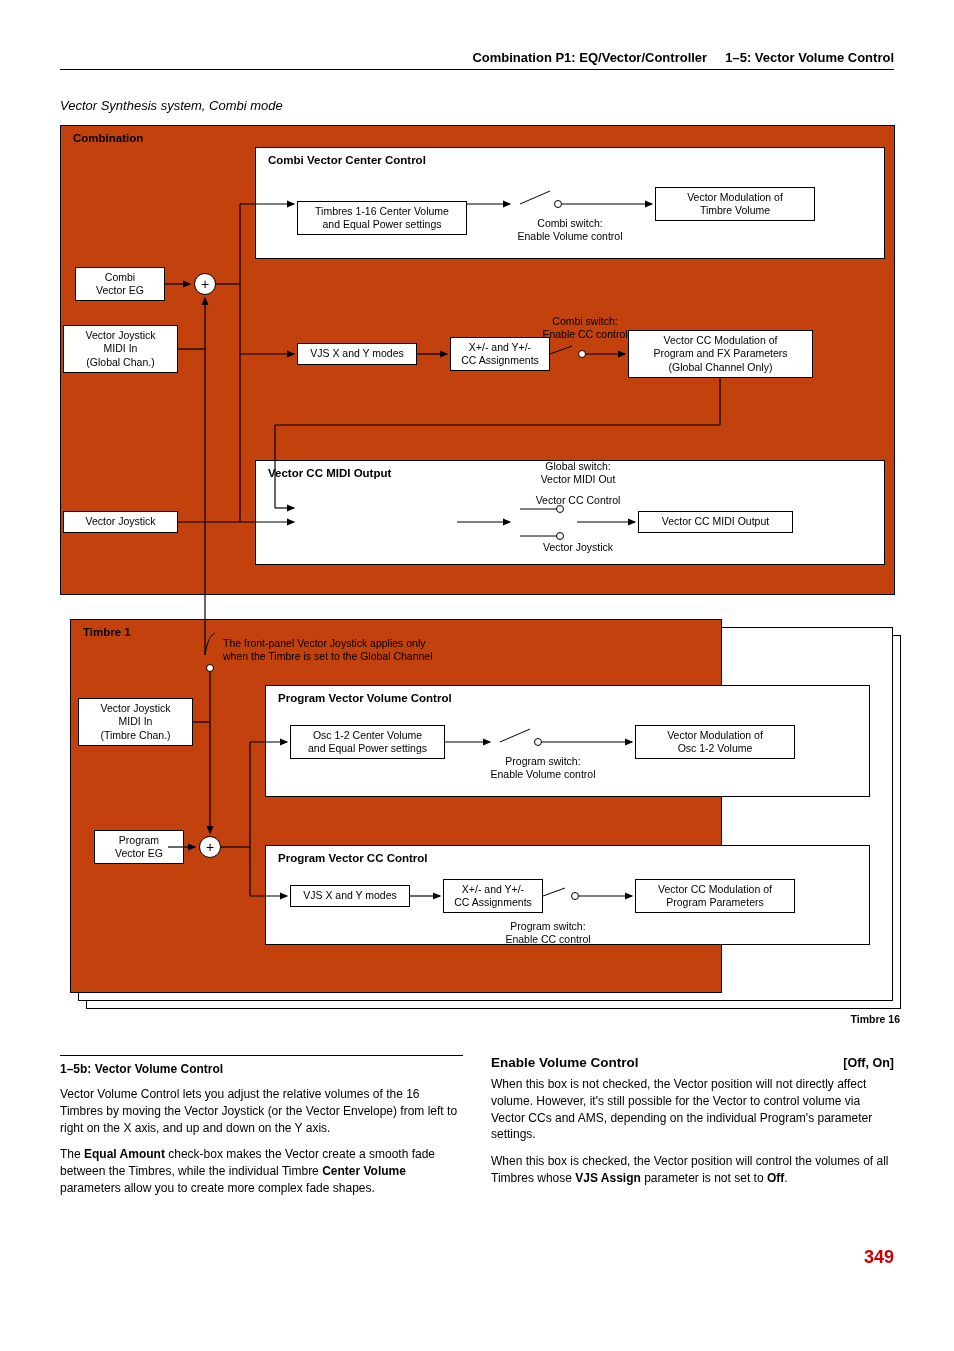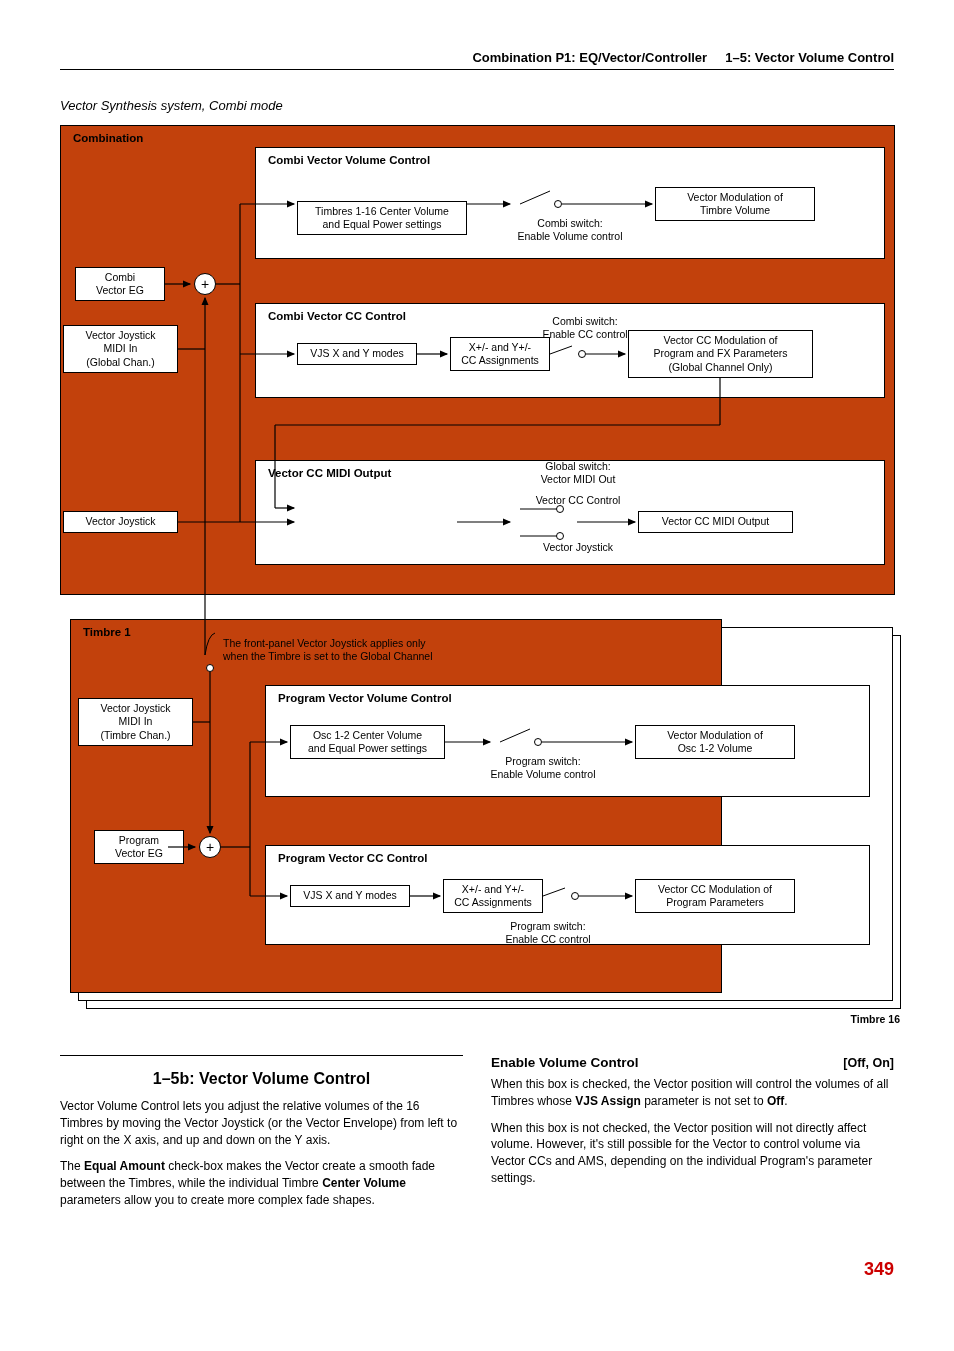--- a/index.html
+++ b/index.html
@@ -66,25 +66,24 @@
     background: #fff;
   }
   svg.arrows { position: absolute; top:0; left:0; pointer-events: none; }
   .switch-line { stroke: #000; stroke-width: 1; fill: none; }
   .sw-dot { fill: #fff; stroke: #000; stroke-width: 1; }
 
   .cols { display: flex; gap: 28px; margin-top: 10px; }
   .col { flex: 1; }
   .section-title {
     border-top: 1.5px solid #000;
-    padding-top: 14px;
+    padding-top: 6px;
     font-weight: bold;
-    font-size: 16px;
+    font-size: 12px;
     margin-bottom: 10px;
-    text-align: center;
   }
   .para-title-row { display:flex; justify-content: space-between; align-items: baseline; margin-bottom: 6px;}
   .para-title { font-weight: bold; font-size: 13.5px; }
   .para-opt { font-weight: bold; font-size: 12.5px; }
   p.body { font-size: 12px; line-height: 1.4; margin-bottom: 10px; }
   .pagenum { text-align: right; font-weight: bold; font-size: 18px; color: #c00; margin-top: 40px; }
 </style>
 </head>
 <body>
 
@@ -96,32 +95,29 @@
 
 <div class="caption">Vector Synthesis system, Combi mode</div>
 
 <div class="diagram">
 
   <div class="dgroup gray" style="left:0; top:0; width:835px; height:470px;">
     <div class="dgroup-title">Combination</div>
   </div>
 
   <div class="dgroup" style="left:195px; top:22px; width:630px; height:112px;">
-    <div class="dgroup-title">Combi Vector Volume Control</div>
+    <div class="dgroup-title">Combi Vector Center Control</div>
   </div>
   <div class="dbox" style="left:237px; top:76px; width:170px; height:34px;">Timbres 1-16 Center Volume<br>and Equal Power settings</div>
   <div class="tiny" style="left:445px; top:92px; width:130px;">Combi switch:<br>Enable Volume control</div>
   <div class="dbox" style="left:595px; top:62px; width:160px; height:34px;">Vector Modulation of<br>Timbre Volume</div>
 
   <div class="dbox" style="left:15px; top:142px; width:90px; height:34px;">Combi<br>Vector EG</div>
   <div class="plus-circle" style="left:134px; top:148px;">+</div>
 
-  <div class="dgroup" style="left:195px; top:178px; width:630px; height:95px;">
-    <div class="dgroup-title">Combi Vector CC Control</div>
-  </div>
   <div class="dbox" style="left:237px; top:218px; width:120px; height:22px;">VJS X and Y modes</div>
   <div class="dbox" style="left:390px; top:212px; width:100px; height:34px;">X+/- and Y+/-<br>CC Assignments</div>
   <div class="tiny" style="left:460px; top:190px; width:130px;">Combi switch:<br>Enable CC control</div>
   <div class="dbox" style="left:568px; top:205px; width:185px; height:48px;">Vector CC Modulation of<br>Program and FX Parameters<br>(Global Channel Only)</div>
 
   <div class="dbox" style="left:3px; top:200px; width:115px; height:48px;">Vector Joystick<br>MIDI In<br>(Global Chan.)</div>
 
   <div class="dgroup" style="left:195px; top:335px; width:630px; height:105px;">
     <div class="dgroup-title">Vector CC MIDI Output</div>
   </div>
@@ -237,20 +233,20 @@
     <p class="body">Vector Volume Control lets you adjust the relative volumes of the 16 Timbres by moving the Vector Joystick (or the Vector Envelope) from left to right on the X axis, and up and down on the Y axis.</p>
     <p class="body">
       <span>The </span><b>Equal Amount</b><span> check-box makes the Vector create a smooth fade between the Timbres, while the individual Timbre </span><b>Center Volume</b><span> parameters allow you to create more complex fade shapes.</span>
     </p>
   </div>
   <div class="col">
     <div class="para-title-row">
       <span class="para-title">Enable Volume Control</span>
       <span class="para-opt">[Off, On]</span>
     </div>
+    <p class="body">When this box is not checked, the Vector position will not directly affect volume. However, it's still possible for the Vector to control volume via Vector CCs and AMS, depending on the individual Program's parameter settings.</p>
     <p class="body">
       <span>When this box is checked, the Vector position will control the volumes of all Timbres whose </span><b>VJS Assign</b><span> parameter is not set to </span><b>Off</b><span>.</span>
     </p>
-    <p class="body">When this box is not checked, the Vector position will not directly affect volume. However, it's still possible for the Vector to control volume via Vector CCs and AMS, depending on the individual Program's parameter settings.</p>
   </div>
 </div>
 
 <div class="pagenum">349</div>
 
 </body></html>

